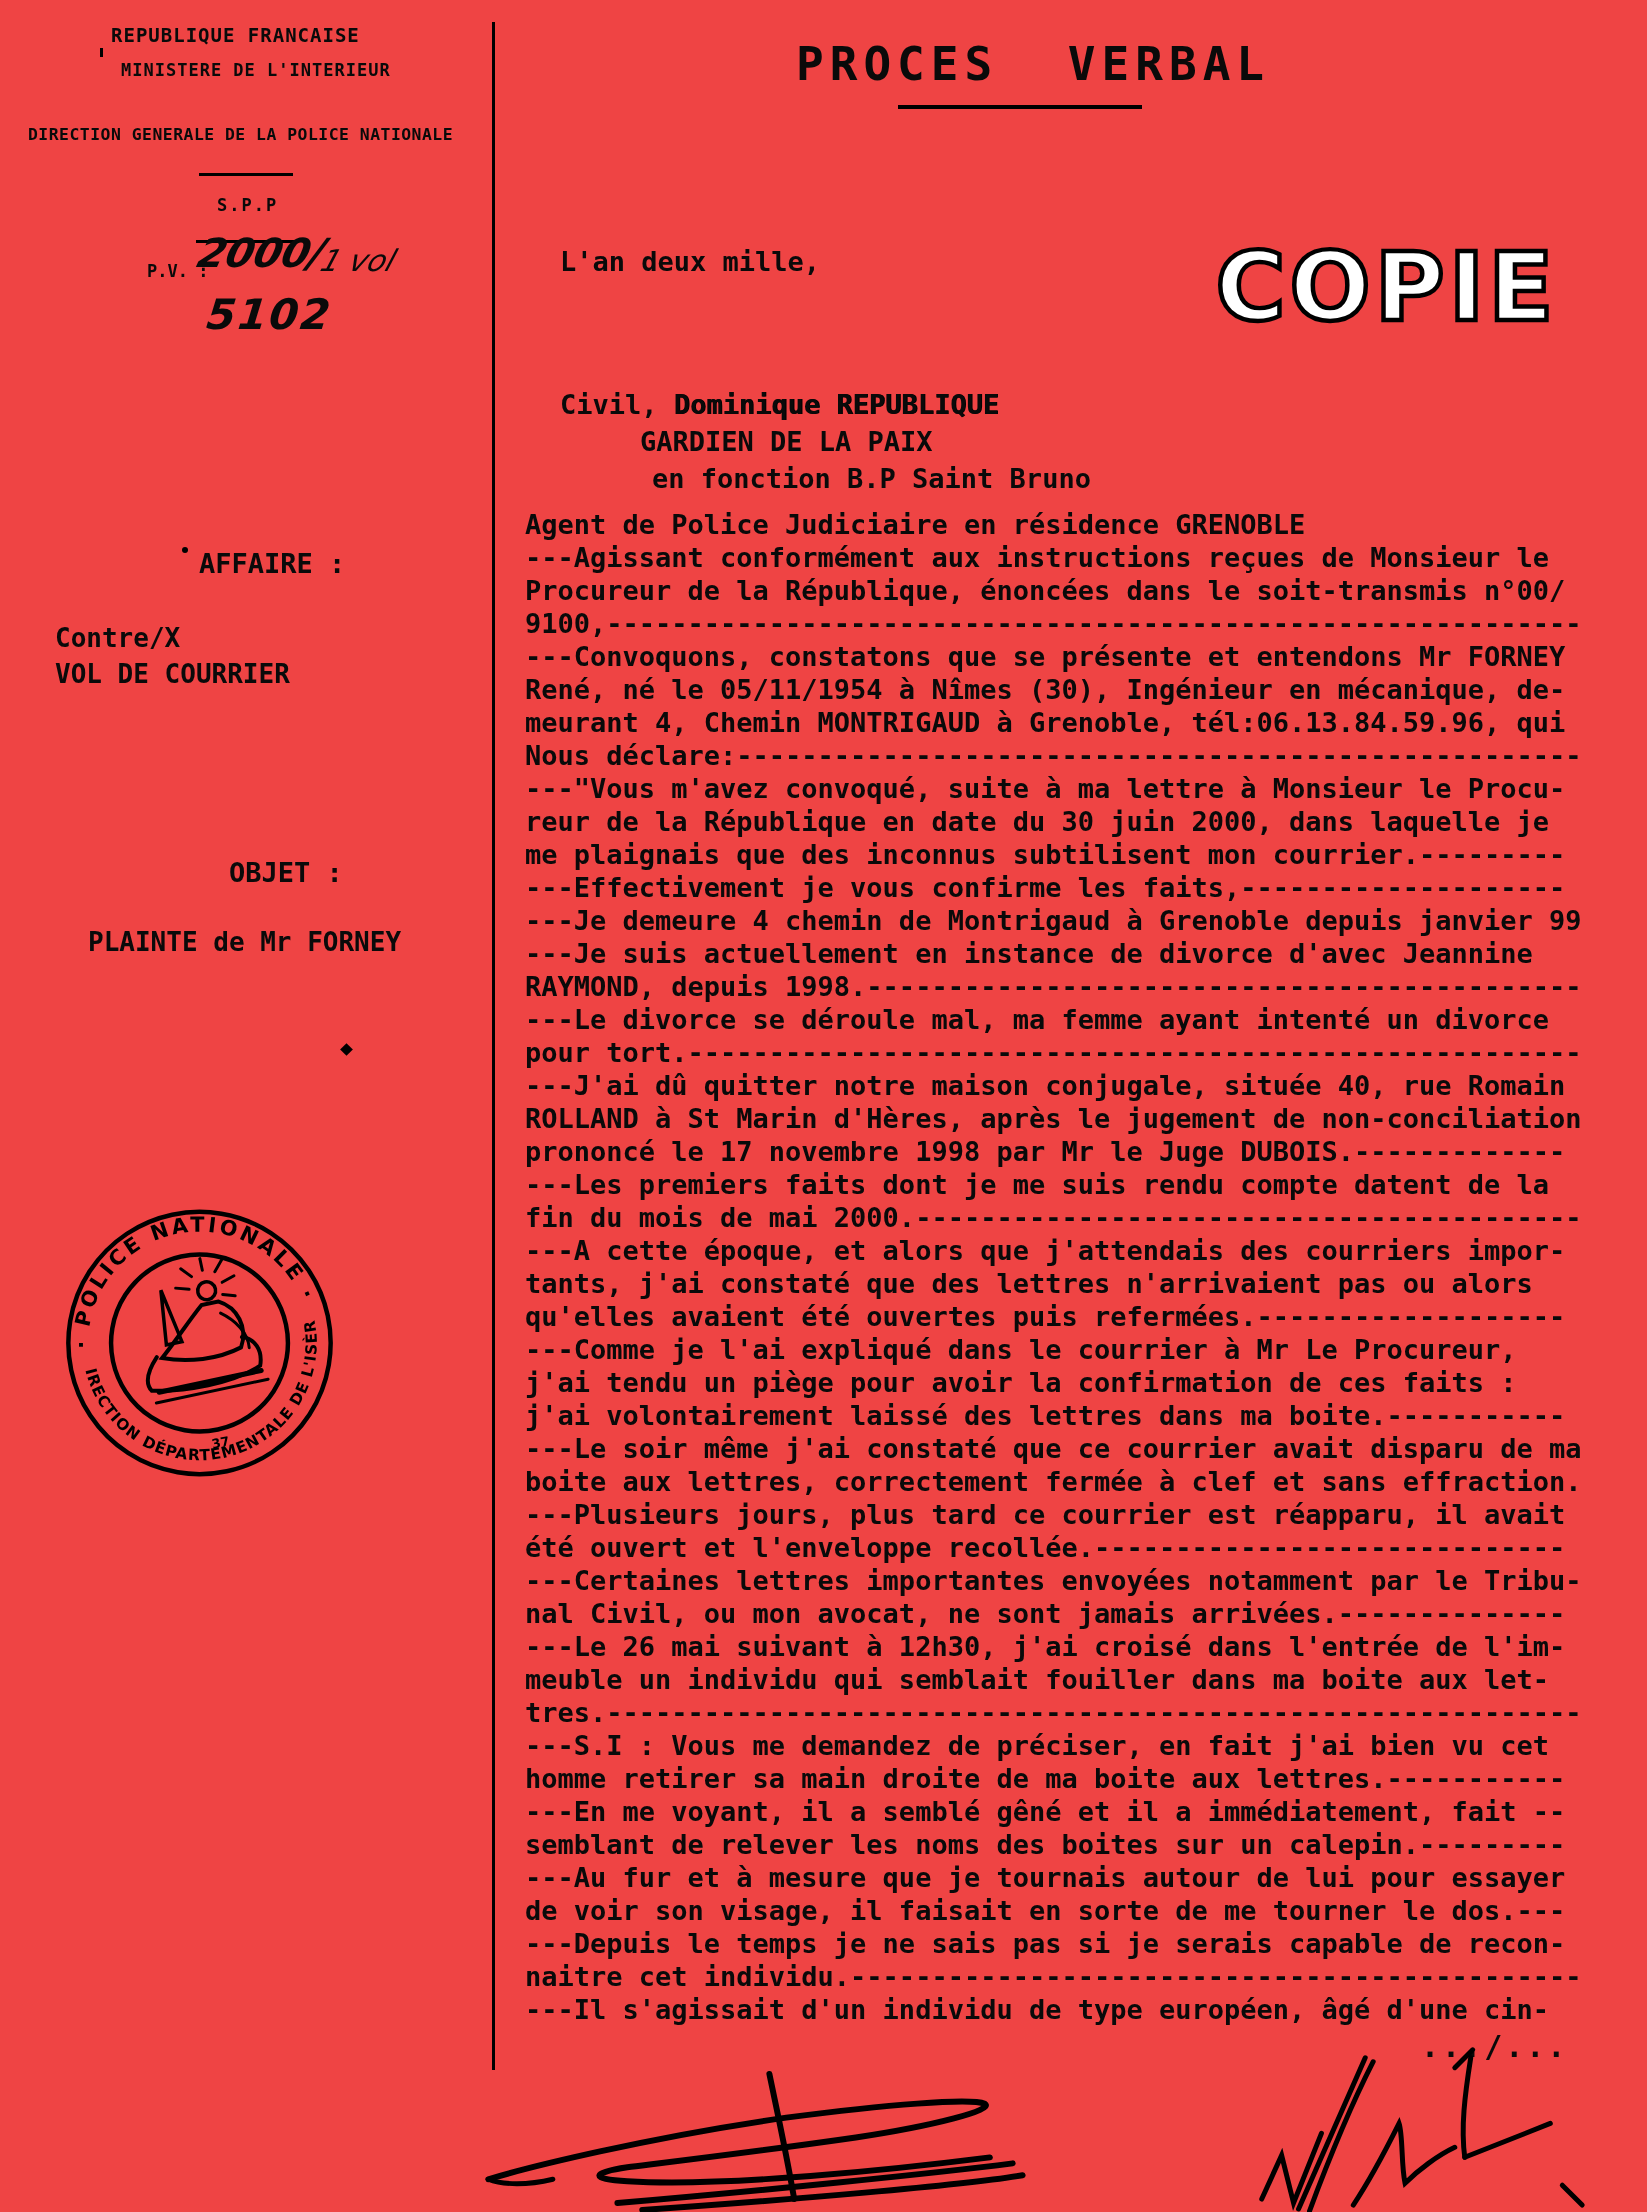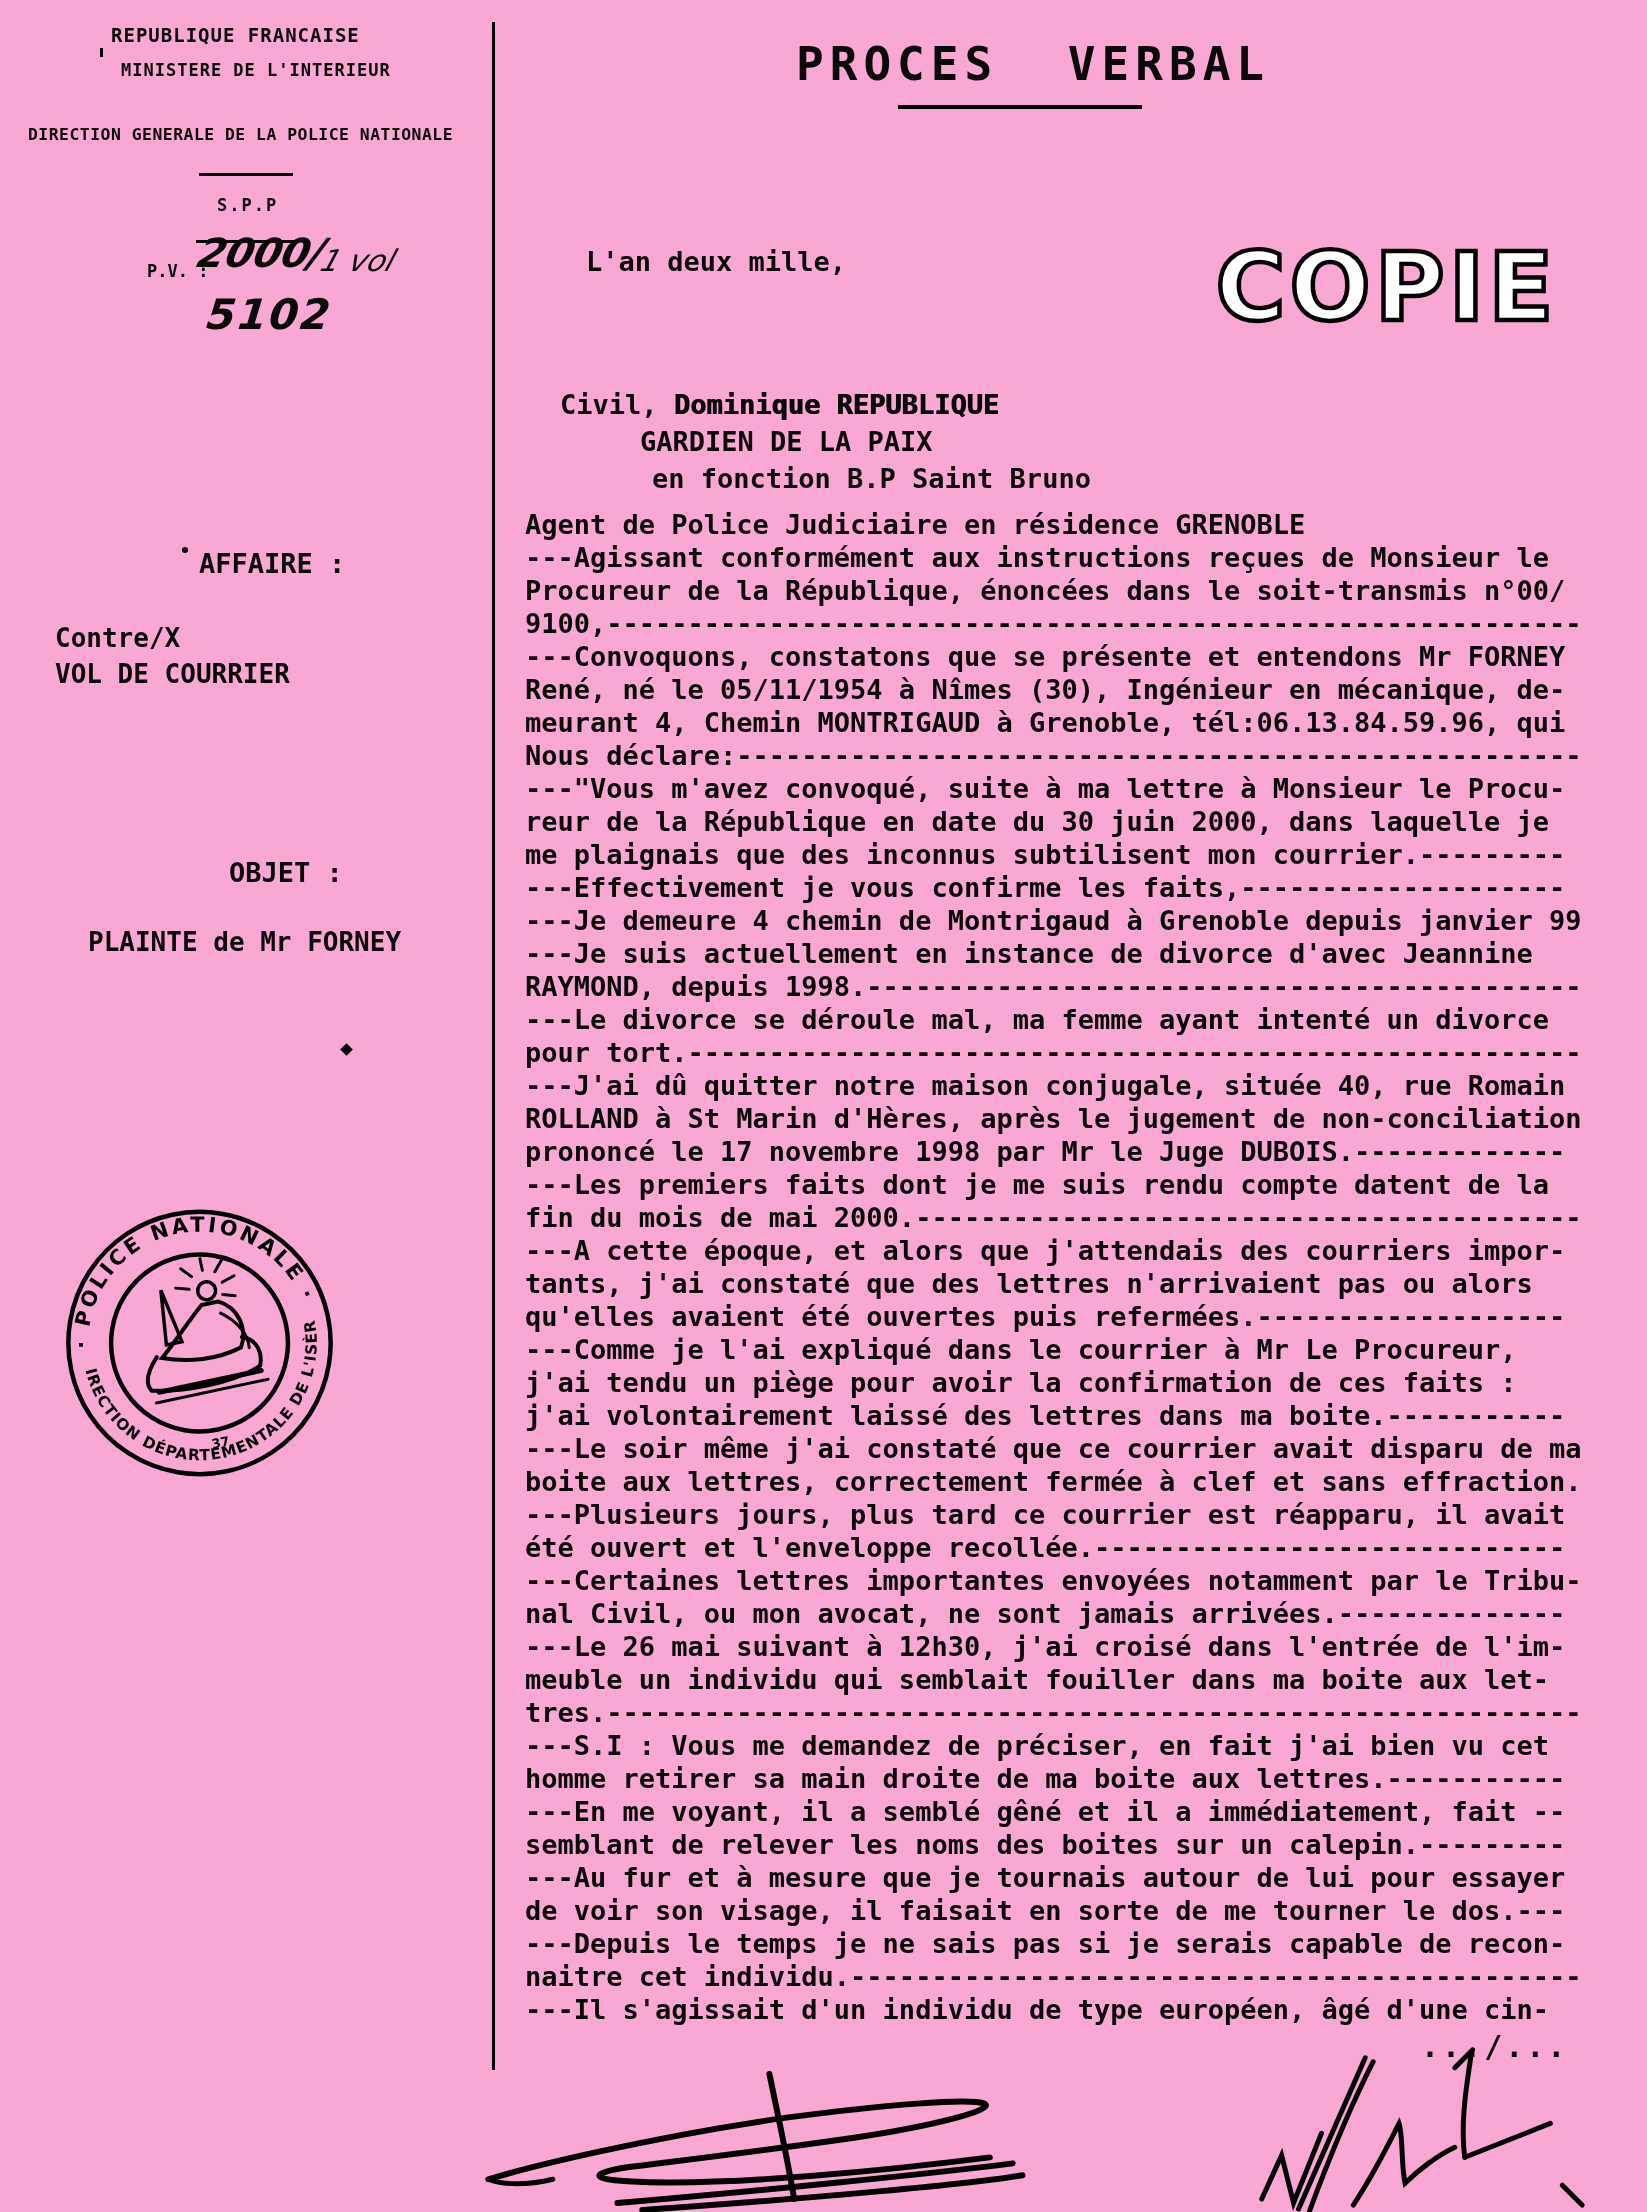--- a/index.html
+++ b/index.html
@@ -1,19 +1,19 @@
 <!DOCTYPE html>
 <html><head>
 <meta charset="utf-8">
 <style>
   html,body{margin:0;padding:0;background:#e8e8e8;}
   .page{
     position:relative;
     width:1648px;height:2213px;
-    background:#f9a8d4;
+    background:#ef4444;
     overflow:hidden;
     font-family:"DejaVu Sans Mono",monospace;
     color:#0a0a0a;
   }
   .abs{position:absolute;white-space:pre;}
   
   .hdr1{font:bold 19px/22px "DejaVu Sans Mono",monospace;letter-spacing:1px;}
   .hdr2{font:bold 17px/20px "DejaVu Sans Mono",monospace;letter-spacing:1px;}
   .hdr3{font:bold 16.4px/20px "DejaVu Sans Mono",monospace;letter-spacing:0.5px;}
   .rule{position:absolute;background:#000;height:3px;}
@@ -97,21 +97,21 @@
     </g>
   </svg>
 
   <div class="abs title" style="left:796px;top:38px;">PROCES VERBAL</div>
   <div class="rule" style="left:898px;top:105px;width:244px;height:4px;"></div>
 
   <svg class="abs" style="left:1209px;top:227px;" width="358" height="114" viewBox="0 0 360 115">
     <text x="6" y="94" font-family="DejaVu Sans, sans-serif" font-size="95" font-weight="bold" fill="#fff" stroke="#000" stroke-width="4.5" letter-spacing="4" textLength="345" lengthAdjust="spacingAndGlyphs">COPIE</text>
   </svg>
 
-  <div class="abs mono" style="left:560px;top:245px;margin-left:26px;">L'an deux mille,</div>
+  <div class="abs mono" style="left:560px;top:245px;">L'an deux mille,</div>
 
   <div class="abs mono" style="left:560px;top:388px;"><span>Civil, </span><span style="font-weight:bold;text-shadow:0.8px 0 #000;">Dominique REPUBLIQUE</span></div>
   <div class="abs mono" style="left:640px;top:425px;">GARDIEN DE LA PAIX</div>
   <div class="abs mono" style="left:652px;top:462px;">en fonction B.P Saint Bruno</div>
 
   <div class="abs mono" style="left:525px;top:508px;"><div class="body-line">Agent de Police Judiciaire en résidence GRENOBLE</div><div class="body-line">---Agissant conformément aux instructions reçues de Monsieur le</div><div class="body-line">Procureur de la République, énoncées dans le soit-transmis n°00/</div><div class="body-line">9100,------------------------------------------------------------</div><div class="body-line">---Convoquons, constatons que se présente et entendons Mr FORNEY</div><div class="body-line">René, né le 05/11/1954 à Nîmes (30), Ingénieur en mécanique, de-</div><div class="body-line">meurant 4, Chemin MONTRIGAUD à Grenoble, tél:06.13.84.59.96, qui</div><div class="body-line">Nous déclare:----------------------------------------------------</div><div class="body-line">---"Vous m'avez convoqué, suite à ma lettre à Monsieur le Procu-</div><div class="body-line">reur de la République en date du 30 juin 2000, dans laquelle je</div><div class="body-line">me plaignais que des inconnus subtilisent mon courrier.---------</div><div class="body-line">---Effectivement je vous confirme les faits,--------------------</div><div class="body-line">---Je demeure 4 chemin de Montrigaud à Grenoble depuis janvier 99</div><div class="body-line">---Je suis actuellement en instance de divorce d'avec Jeannine</div><div class="body-line">RAYMOND, depuis 1998.--------------------------------------------</div><div class="body-line">---Le divorce se déroule mal, ma femme ayant intenté un divorce</div><div class="body-line">pour tort.-------------------------------------------------------</div><div class="body-line">---J'ai dû quitter notre maison conjugale, située 40, rue Romain</div><div class="body-line">ROLLAND à St Marin d'Hères, après le jugement de non-conciliation</div><div class="body-line">prononcé le 17 novembre 1998 par Mr le Juge DUBOIS.-------------</div><div class="body-line">---Les premiers faits dont je me suis rendu compte datent de la</div><div class="body-line">fin du mois de mai 2000.-----------------------------------------</div><div class="body-line">---A cette époque, et alors que j'attendais des courriers impor-</div><div class="body-line">tants, j'ai constaté que des lettres n'arrivaient pas ou alors</div><div class="body-line">qu'elles avaient été ouvertes puis refermées.-------------------</div><div class="body-line">---Comme je l'ai expliqué dans le courrier à Mr Le Procureur,</div><div class="body-line">j'ai tendu un piège pour avoir la confirmation de ces faits :</div><div class="body-line">j'ai volontairement laissé des lettres dans ma boite.-----------</div><div class="body-line">---Le soir même j'ai constaté que ce courrier avait disparu de ma</div><div class="body-line">boite aux lettres, correctement fermée à clef et sans effraction.</div><div class="body-line">---Plusieurs jours, plus tard ce courrier est réapparu, il avait</div><div class="body-line">été ouvert et l'enveloppe recollée.-----------------------------</div><div class="body-line">---Certaines lettres importantes envoyées notamment par le Tribu-</div><div class="body-line">nal Civil, ou mon avocat, ne sont jamais arrivées.--------------</div><div class="body-line">---Le 26 mai suivant à 12h30, j'ai croisé dans l'entrée de l'im-</div><div class="body-line">meuble un individu qui semblait fouiller dans ma boite aux let-</div><div class="body-line">tres.------------------------------------------------------------</div><div class="body-line">---S.I : Vous me demandez de préciser, en fait j'ai bien vu cet</div><div class="body-line">homme retirer sa main droite de ma boite aux lettres.-----------</div><div class="body-line">---En me voyant, il a semblé gêné et il a immédiatement, fait --</div><div class="body-line">semblant de relever les noms des boites sur un calepin.---------</div><div class="body-line">---Au fur et à mesure que je tournais autour de lui pour essayer</div><div class="body-line">de voir son visage, il faisait en sorte de me tourner le dos.---</div><div class="body-line">---Depuis le temps je ne sais pas si je serais capable de recon-</div><div class="body-line">naitre cet individu.---------------------------------------------</div><div class="body-line">---Il s'agissait d'un individu de type européen, âgé d'une cin-</div></div>
 
   <div class="abs contmark" style="left:1421px;top:2032px;">.../...</div>
 
   <svg class="abs" style="left:468px;top:2068px;" width="567" height="145" viewBox="0 0 570 146">

